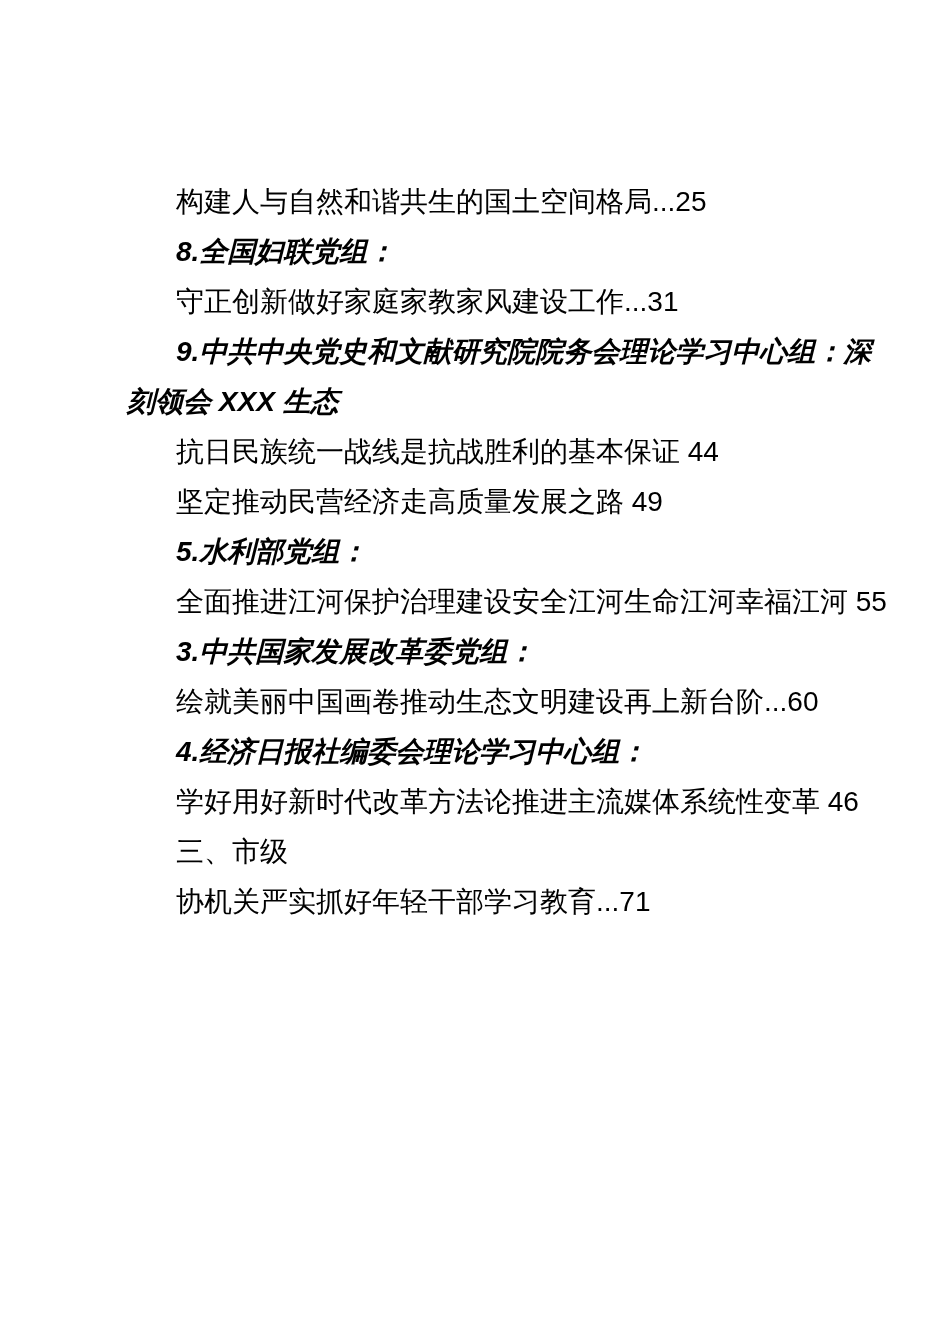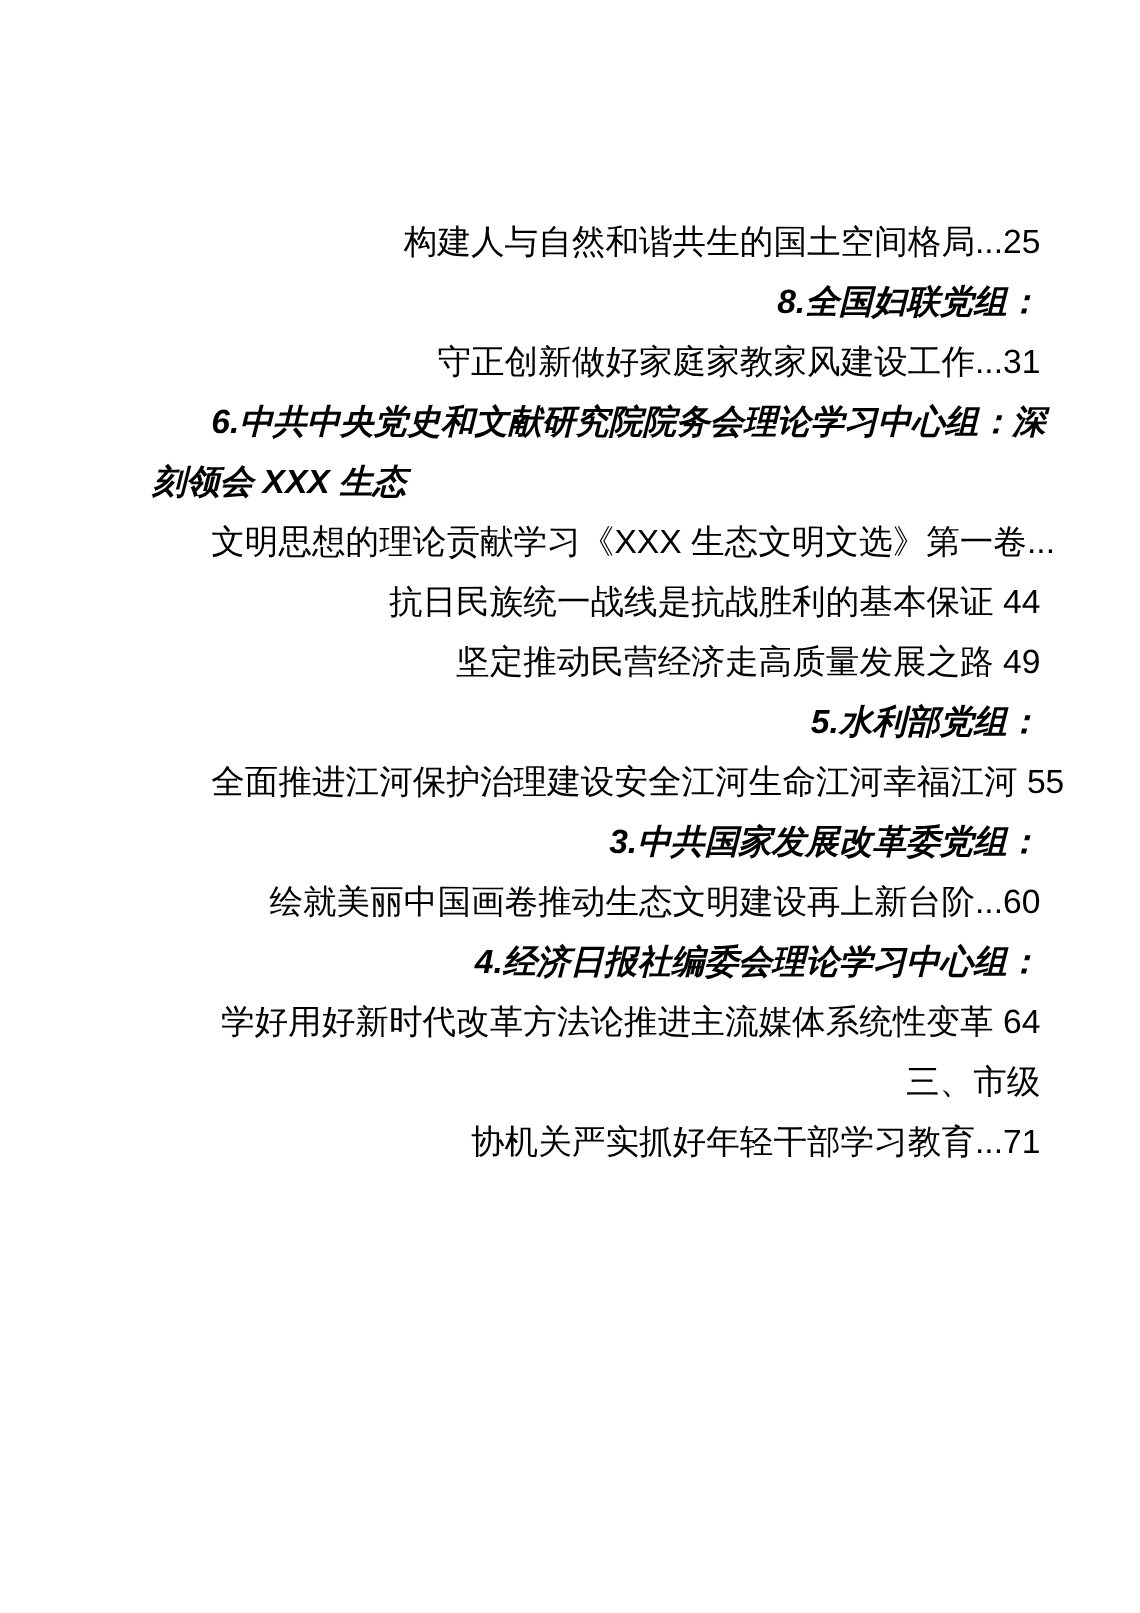--- a/index.html
+++ b/index.html
@@ -29,43 +29,41 @@
   .toc-line {
     height: 50px;
     line-height: 50px;
     font-size: 28px;
     color: #000000;
     white-space: nowrap;
     font-weight: 400;
   }
   .toc-line.indent {
     padding-left: 49px;
-    text-align: right;
   }
   .toc-line.bold {
     font-weight: 700;
     font-style: italic;
   }
 </style>
 </head>
 <body style="background: rgb(255, 255, 255);">
 
 <div class="page">
   <div class="toc-content" id="toc-content" style="color: rgb(0, 0, 0);">
 
   <div class="toc-line indent">构建人与自然和谐共生的国土空间格局...25</div>
       <div class="toc-line indent bold">8.全国妇联党组：</div>
       <div class="toc-line indent">守正创新做好家庭家教家风建设工作...31</div>
-      <div class="toc-line indent bold">6.中共中央党史和文献研究院院务会理论学习中心组：深</div>
+      <div class="toc-line indent bold">9.中共中央党史和文献研究院院务会理论学习中心组：深</div>
       <div class="toc-line bold">刻领会 XXX 生态</div>
-      <div class="toc-line indent">文明思想的理论贡献学习《XXX 生态文明文选》第一卷...</div>
       <div class="toc-line indent">抗日民族统一战线是抗战胜利的基本保证 44</div>
       <div class="toc-line indent">坚定推动民营经济走高质量发展之路 49</div>
       <div class="toc-line indent bold">5.水利部党组：</div>
       <div class="toc-line indent">全面推进江河保护治理建设安全江河生命江河幸福江河 55</div>
       <div class="toc-line indent bold">3.中共国家发展改革委党组：</div>
       <div class="toc-line indent">绘就美丽中国画卷推动生态文明建设再上新台阶...60</div>
       <div class="toc-line indent bold">4.经济日报社编委会理论学习中心组：</div>
-      <div class="toc-line indent">学好用好新时代改革方法论推进主流媒体系统性变革 64</div>
+      <div class="toc-line indent">学好用好新时代改革方法论推进主流媒体系统性变革 46</div>
       <div class="toc-line indent">三、市级</div>
       <div class="toc-line indent">协机关严实抓好年轻干部学习教育...71</div>
     </div>
 </div>
 
 </body></html>

